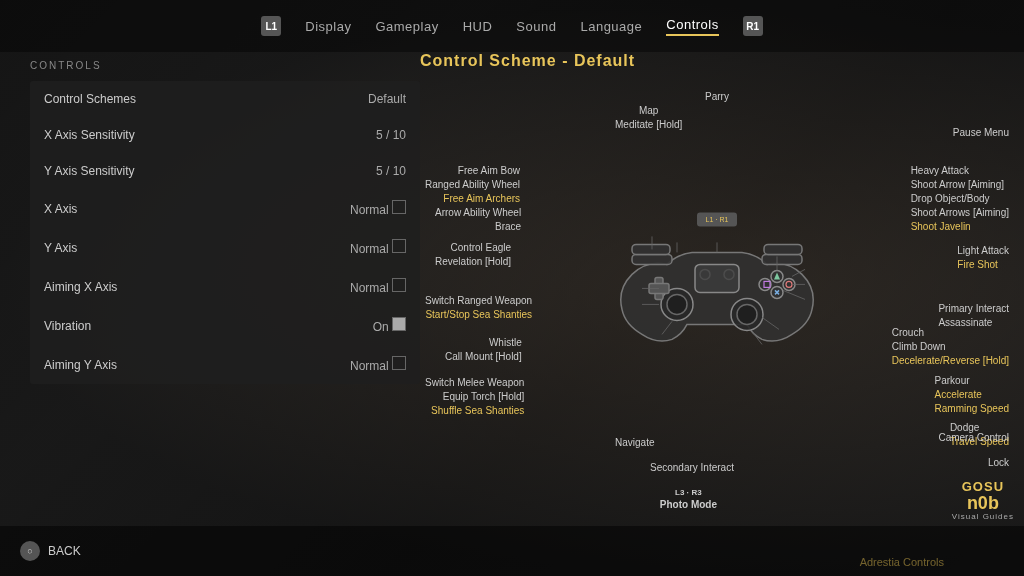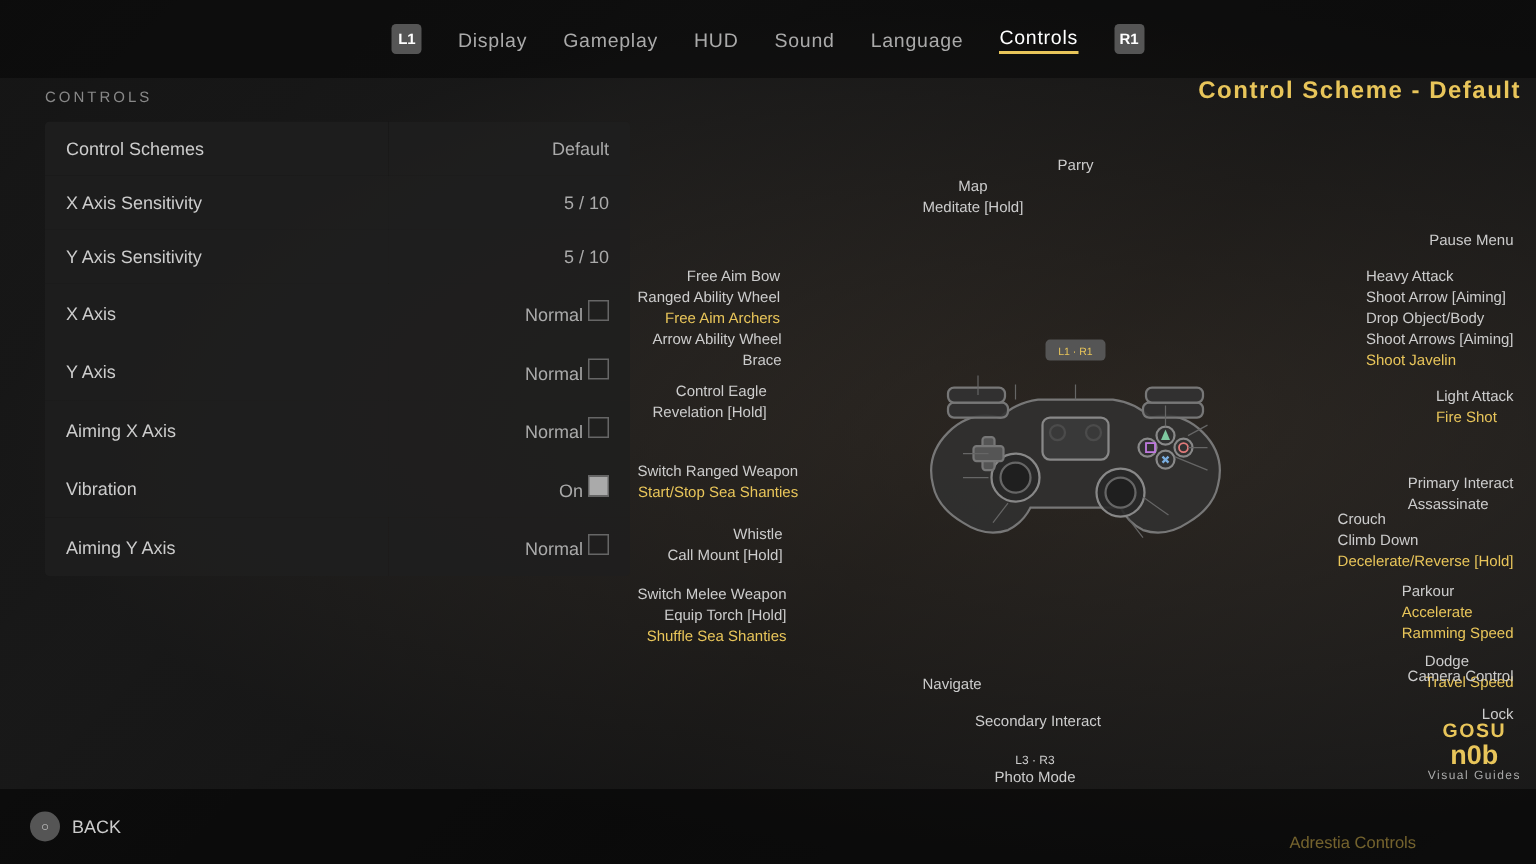--- a/index.html
+++ b/index.html
@@ -123,25 +123,25 @@
     
     .right-panel {
       position: absolute;
       top: 52px;
       left: 420px;
       right: 10px;
       bottom: 50px;
       z-index: 10;
     }
     .diagram-title {
-      text-align: right;
+      text-align: left;
       font-size: 16px;
       font-weight: bold;
       color: #e8c55a;
-      margin-bottom: 20px;
+      margin-bottom: 6px;
       letter-spacing: 1px;
     }
     .controller-area {
       position: relative;
       width: 100%;
       height: calc(100% - 30px);
     }
 
     
     .controller-svg {
@@ -406,26 +406,26 @@
     </div>
 
     <div class="ctrl-label center" style="bottom: 70px; left: 195px;">
       <div>Navigate</div>
     </div>
 
     <div class="ctrl-label center" style="bottom: 45px; left: 230px;">
       <div>Secondary Interact</div>
     </div>
 
-    <div class="ctrl-label center" style="bottom: 8px; left: 50%; transform: translateX(-100%);">
+    <div class="ctrl-label center" style="bottom: 8px; left: 50%; transform: translateX(-100%); font-weight: bold;">
       <div style="color: #ccc; font-size:8px;">L3 · R3</div>
       <div>Photo Mode</div>
     </div>
 
-    <div class="ctrl-label right" style="top: 64px; right: 5px; padding-left: 36px;">
+    <div class="ctrl-label right" style="top: 50px; right: 5px; padding-left: 36px;">
       <div>Pause Menu</div>
     </div>
 
     <div class="ctrl-label right" style="top: 88px; right: 5px;">
       <div>Heavy Attack</div>
       <div>Shoot Arrow [Aiming]</div>
       <div>Drop Object/Body</div>
       <div>Shoot Arrows [Aiming]</div>
       <div style="color:#e8c55a;">Shoot Javelin</div>
     </div>

